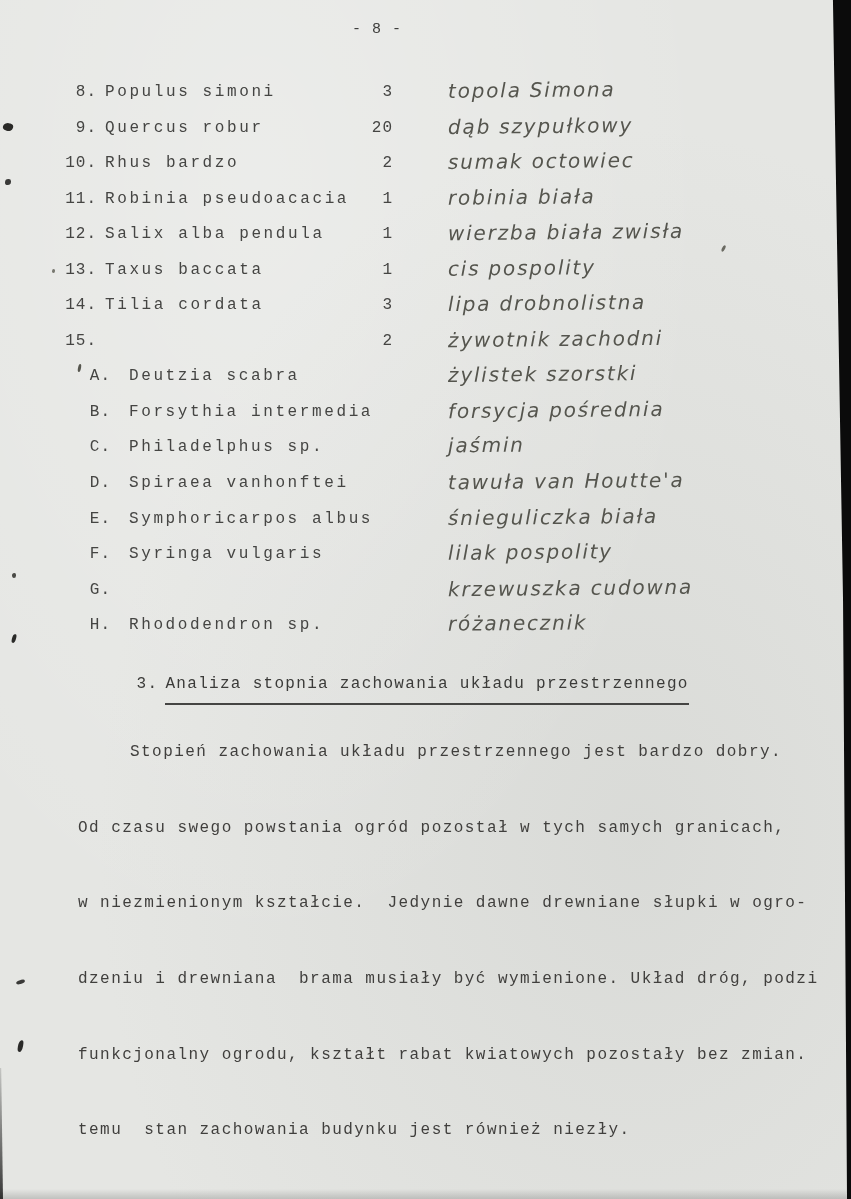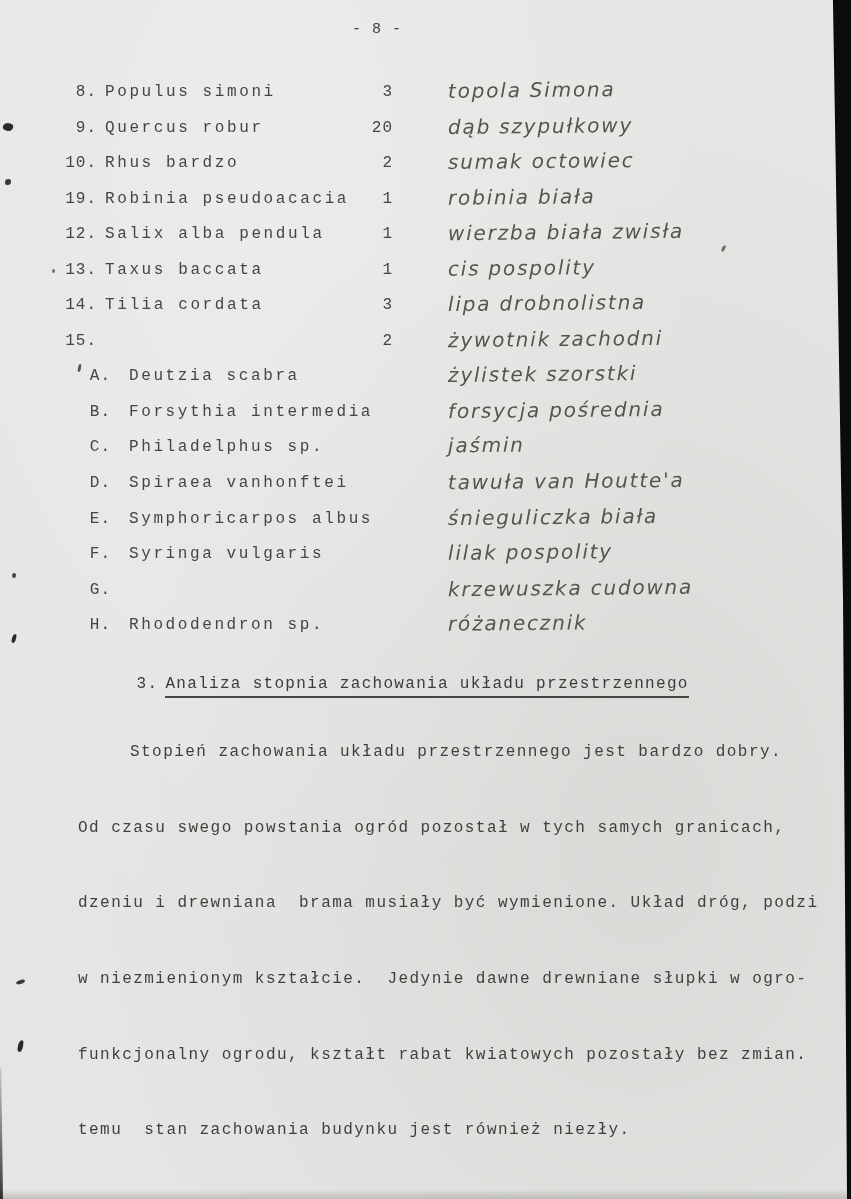--- a/index.html
+++ b/index.html
@@ -35,21 +35,21 @@
   .row.letter .cell-latin{left:129px;}
   .cell-hand{position:absolute;left:448px;top:-4px;}
   .hand{
     font-family:"DejaVu Sans",sans-serif;font-style:italic;
     color:#55554e;font-size:20px;letter-spacing:1.8px;line-height:24px;
     display:inline-block;transform:rotate(-0.6deg);white-space:pre;
   }
   
   .heading{position:absolute;top:654px;left:93px;color:#3b3b39;letter-spacing:1.3px;}
   .heading .num{margin-right:7px;}
-  .heading .title{border-bottom:2px solid #454543;padding-bottom:3px;}
+  .heading .title{border-bottom:2px solid #454543;padding-bottom:10px;}
   
   .paragraph{position:absolute;top:702px;left:78px;width:760px;color:#403f3d;}
   .pline{height:35.7px;letter-spacing:1.45px;font-family:Liberation Mono, monospace;}
   .pline.indent{padding-left:52px;}
   
   .edge-right{
     position:absolute;top:0;right:0;width:21px;height:1199px;background:#0b0b0b;z-index:5;
     clip-path:polygon(14% 0%, 100% 0%, 100% 100%, 81% 100%, 62% 50%, 38% 25%, 14% 0%);
   }
   .edge-left-bottom{
@@ -93,21 +93,21 @@
       <span class="typed cell-count">20</span>
       <span class="cell-hand"><span class="hand">dąb szypułkowy</span></span>
     </div>
     <div class="row">
       <span class="typed cell-id">10.</span>
       <span class="typed cell-latin">Rhus bardzo</span>
       <span class="typed cell-count">2</span>
       <span class="cell-hand"><span class="hand">sumak octowiec</span></span>
     </div>
     <div class="row">
-      <span class="typed cell-id">19.</span>
+      <span class="typed cell-id">11.</span>
       <span class="typed cell-latin">Robinia pseudoacacia</span>
       <span class="typed cell-count">1</span>
       <span class="cell-hand"><span class="hand">robinia biała</span></span>
     </div>
     <div class="row">
       <span class="typed cell-id">12.</span>
       <span class="typed cell-latin">Salix alba pendula</span>
       <span class="typed cell-count">1</span>
       <span class="cell-hand"><span class="hand">wierzba biała zwisła</span></span>
     </div>
@@ -169,22 +169,22 @@
     </div>
   </div>
 
   <div class="typed heading">
     <span class="num">3.</span><span class="title">Analiza stopnia zachowania układu przestrzennego</span>
   </div>
 
   <div class="typed paragraph">
     <div class="pline indent">Stopień zachowania układu przestrzennego jest bardzo dobry.</div>
     <div class="pline">Od czasu swego powstania ogród pozostał w tych samych granicach,</div>
+    <div class="pline">w niezmienionym kształcie.  Jedynie dawne drewniane słupki w ogro-</div>
     <div class="pline">dzeniu i drewniana  brama musiały być wymienione. Układ dróg, podzi</div>
-    <div class="pline">w niezmienionym kształcie.  Jedynie dawne drewniane słupki w ogro-</div>
     <div class="pline">funkcjonalny ogrodu, kształt rabat kwiatowych pozostały bez zmian.</div>
     <div class="pline">temu  stan zachowania budynku jest również niezły.</div>
   </div>
 
   <div class="speck s1"></div>
   <div class="speck s2"></div>
   <div class="speck s3"></div>
   <div class="speck s4"></div>
   <div class="speck s5"></div>
   <div class="speck s6"></div>

